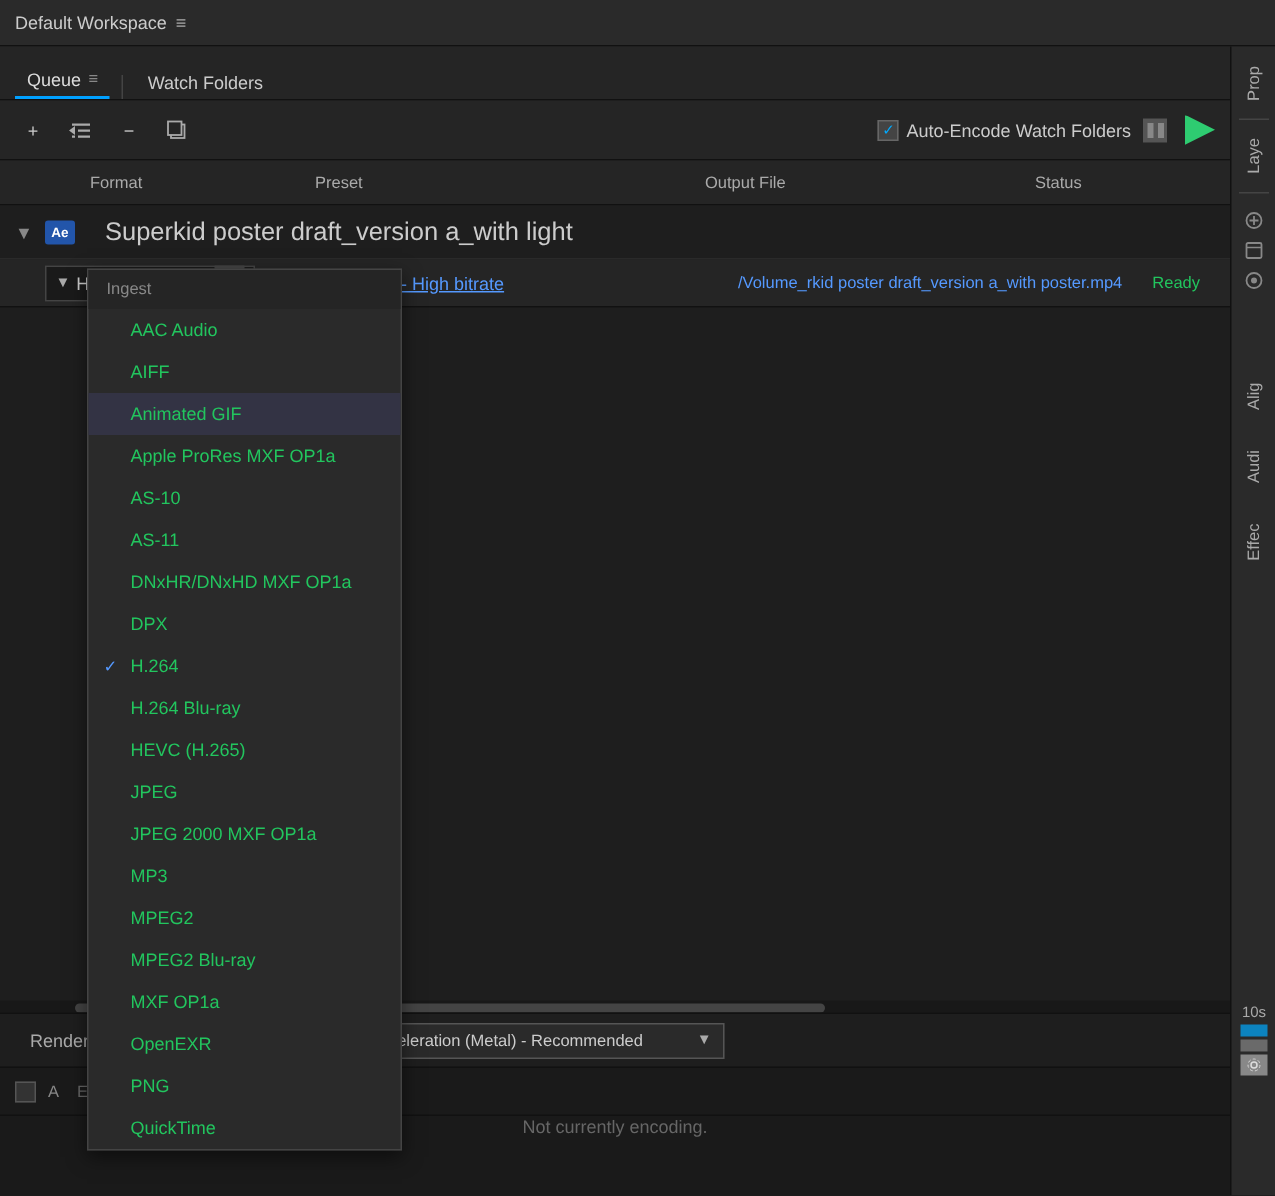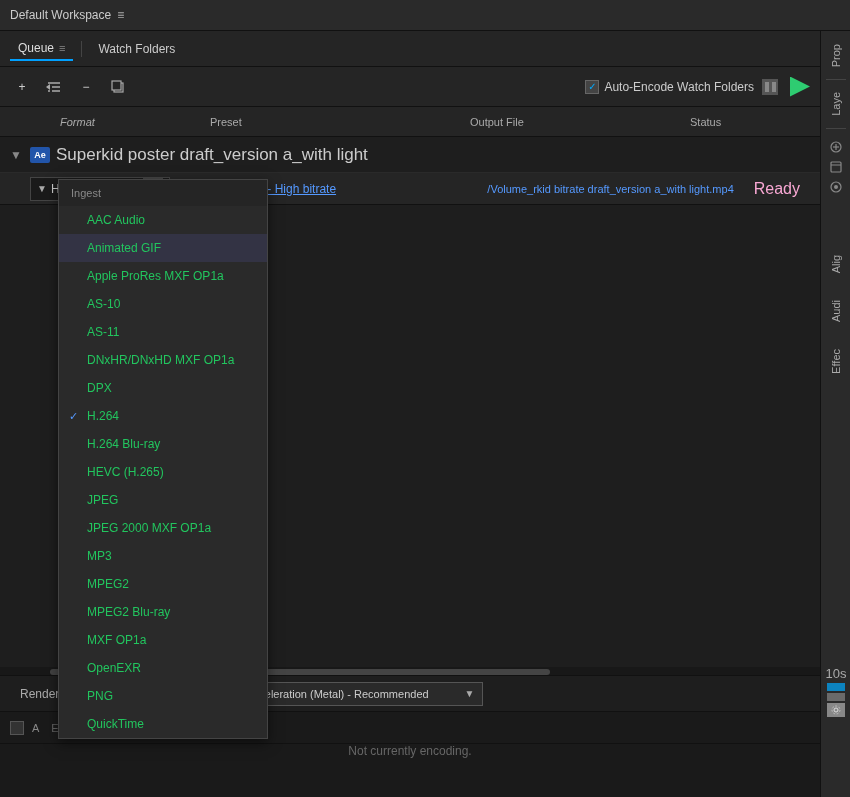--- a/index.html
+++ b/index.html
@@ -32,21 +32,21 @@
       width: 820px;
       height: 766px;
       background: #1e1e1e;
     }
 
     
     .tabs {
       height: 36px;
       background: #252525;
       display: flex;
-      align-items: center;
+      align-items: flex-end;
       padding: 0 10px;
       border-bottom: 1px solid #111;
     }
     .tab {
       color: #ccc;
       font-size: 12px;
       padding: 4px 8px;
       cursor: pointer;
       display: flex;
       align-items: center;
@@ -132,21 +132,21 @@
 
     
     .table-header {
       height: 30px;
       background: #252525;
       display: flex;
       align-items: center;
       padding: 0 10px;
       border-bottom: 1px solid #111;
     }
-    .col-format { width: 200px; color: #aaa; font-size: 11px; font-style: italic; }
+    .col-format { width: 200px; color: #aaa; font-size: 11px; }
     .col-preset { width: 260px; color: #aaa; font-size: 11px; }
     .col-output { width: 220px; color: #aaa; font-size: 11px; }
     .col-status { flex: 1; color: #aaa; font-size: 11px; }
 
     
     .queue-row {
       height: 36px;
       display: flex;
       align-items: center;
       padding: 0 10px;
@@ -161,21 +161,21 @@
     .ae-badge {
       width: 20px;
       height: 16px;
       background: #2255aa;
       color: #fff;
       font-size: 9px;
       font-weight: bold;
       display: flex;
       align-items: center;
       justify-content: center;
-      margin-right: 6px;
+      margin-right: 20px;
       border-radius: 2px;
     }
     .queue-item-name {
       color: #ccc;
       font-size: 17px;
     }
 
     
     .format-row {
       height: 32px;
@@ -217,22 +217,22 @@
       cursor: pointer;
       text-decoration: underline;
     }
     .output-link {
       color: #5599ff;
       font-size: 12px;
       margin-left: 20px;
       cursor: pointer;
     }
     .status-ready {
-      color: #f9a8d4;
-      font-size: 16px;
+      color: #22c55e;
+      font-size: 11px;
       margin-left: auto;
     }
 
     
     .dropdown-menu {
       position: absolute;
       left: 58px;
       top: 148px;
       width: 210px;
       background: #2a2a2a;
@@ -453,31 +453,32 @@
 
   <div class="format-row">
     <div class="format-dropdown" style="width:140px;">
       <span style="color:#aaa;font-size:10px;">▼</span>
       <span class="format-value">H.264</span>
       <div class="format-dropdown-arrow">
         <span style="color:#ccc;font-size:10px;">▼</span>
       </div>
     </div>
     <span class="preset-link">Match Source - High bitrate</span>
-    <span class="output-link" style="margin-left:auto;color:#5599ff;font-size:11px;">/Volume_rkid bitrate draft_version a_with light.mp4</span>
+    <span class="output-link" style="margin-left:auto;color:#5599ff;font-size:11px;">/Volume_rkid poster draft_version a_with poster.mp4</span>
     <span class="status-ready" style="margin-left:20px;margin-right:10px;">Ready</span>
   </div>
 
   <div class="dropdown-menu">
     <div class="dropdown-section-header">
       <span>Ingest</span>
     </div>
 
     <div id="dropdown-items-container">
         <div class="dropdown-item">AAC Audio</div>
+        <div class="dropdown-item">AIFF</div>
         <div class="dropdown-item highlighted">Animated GIF</div>
         <div class="dropdown-item">Apple ProRes MXF OP1a</div>
         <div class="dropdown-item">AS-10</div>
         <div class="dropdown-item">AS-11</div>
         <div class="dropdown-item">DNxHR/DNxHD MXF OP1a</div>
         <div class="dropdown-item">DPX</div>
         <div class="dropdown-item checked">H.264</div>
         <div class="dropdown-item">H.264 Blu-ray</div>
         <div class="dropdown-item">HEVC (H.265)</div>
         <div class="dropdown-item">JPEG</div>
@@ -545,21 +546,21 @@
     <span class="rpanel-label">Alig</span>
   </div>
   <div style="margin-top:8px;">
     <span class="rpanel-label">Audi</span>
   </div>
   <div style="margin-top:8px;">
     <span class="rpanel-label">Effec</span>
   </div>
 
   <div style="position:absolute;bottom:80px;right:0;width:28px;display:flex;flex-direction:column;align-items:center;gap:2px;">
-    <span style="color:#aaa;font-size:13px;">10s</span>
+    <span style="color:#aaa;font-size:10px;">10s</span>
     <div style="width:18px;height:8px;background:#00aaff;opacity:0.7;"></div>
     <div style="width:18px;height:8px;background:#aaa;opacity:0.5;"></div>
     <div style="width:18px;height:14px;background:#888;display:flex;align-items:center;justify-content:center;">
       <svg width="10" height="10" viewBox="0 0 10 10">
           <circle cx="5" cy="5" r="2" stroke="#ddd" stroke-width="1" fill="none"></circle>
           <circle cx="5" cy="5" r="4" stroke="#ddd" stroke-width="0.6" stroke-dasharray="2,1.5" fill="none"></circle>
         </svg>
     </div>
   </div>
 </div>

